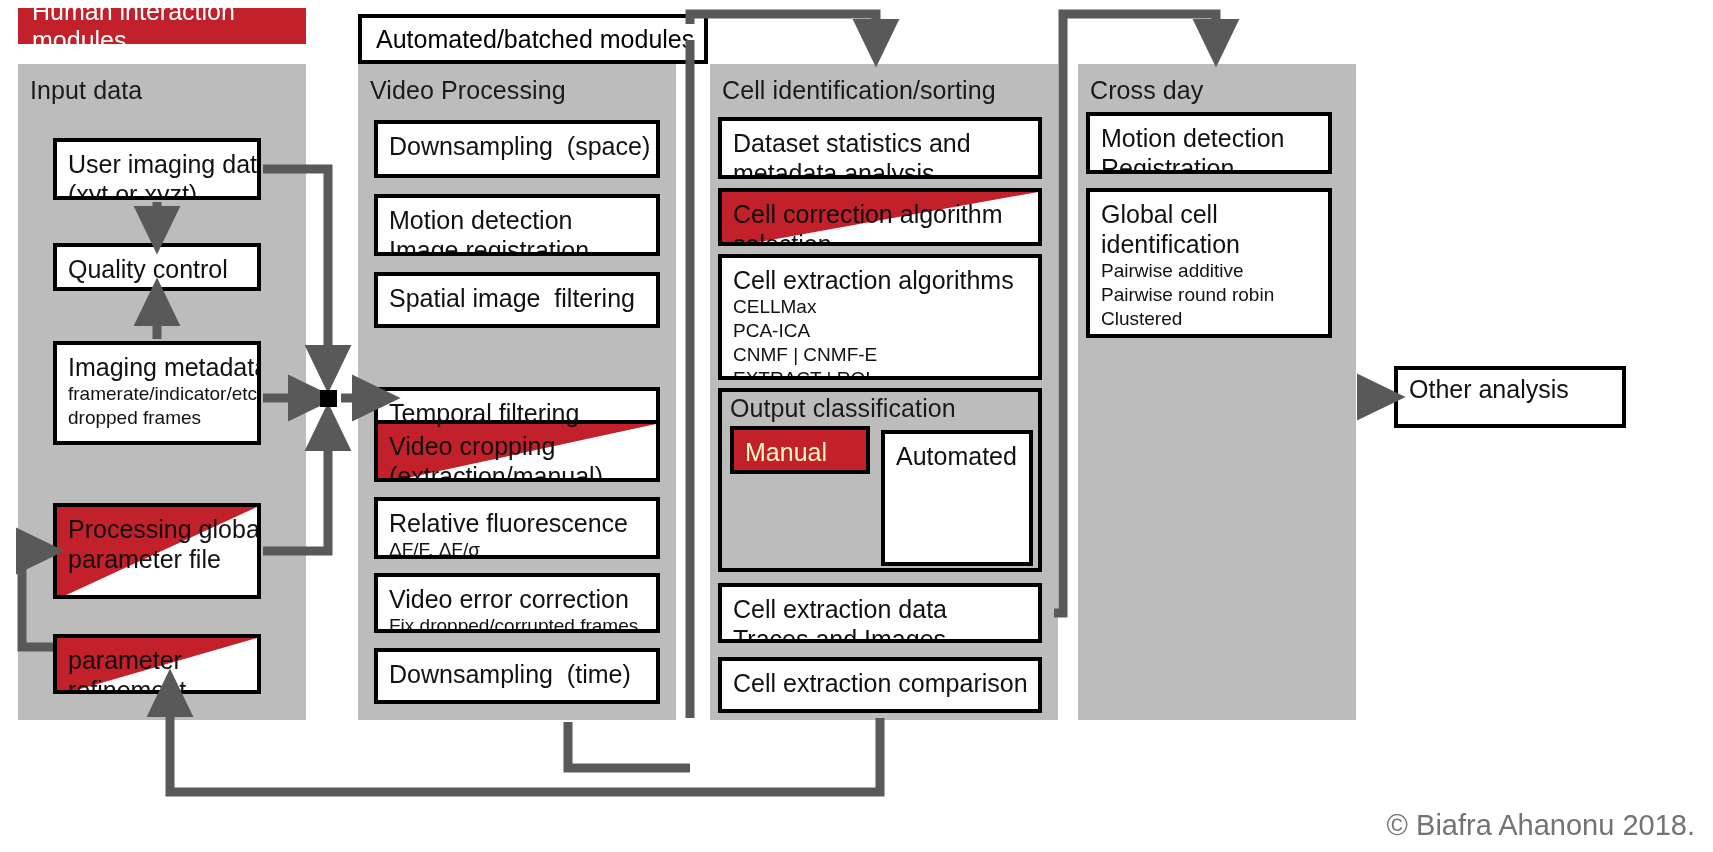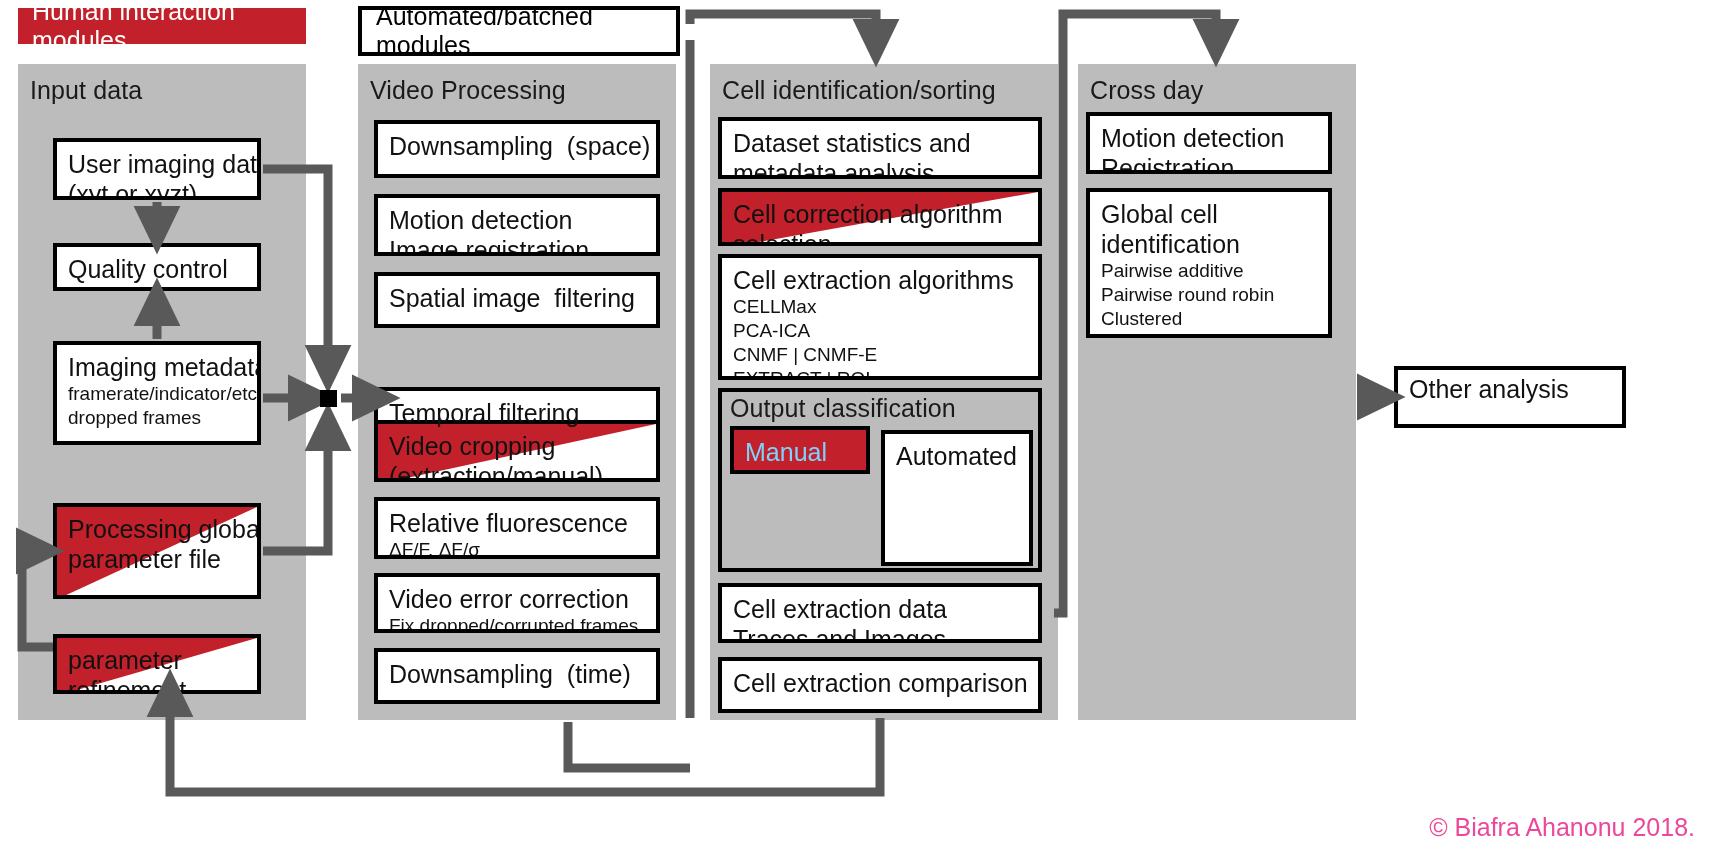--- a/index.html
+++ b/index.html
@@ -14,38 +14,38 @@
   .legend.red{background:#c2202a;color:#fff;}
   .legend.white{background:#fff;color:#000;border:4px solid #000;}
 
   .box{position:absolute;box-sizing:border-box;border:4px solid #000;background:#fff;
        overflow:hidden;}
   .box .inner{position:relative;z-index:2;padding:7px 0 0 11px;}
   .box .tri{position:absolute;inset:0;z-index:1;}
   .box.full-red{background:#c2202a;}
   .t1{font-size:25px;line-height:30px;color:#111;white-space:pre;}
   .t2{font-size:19px;line-height:24px;color:#111;white-space:pre;}
-  .tw{color:#7dd3fc;}
+  .tw{color:#fef9c3;}
 
   .subpanel{position:absolute;box-sizing:border-box;border:4px solid #000;background:#bcbcbc;}
 
   svg.wires{position:absolute;left:0;top:0;width:1713px;height:852px;z-index:5;
             pointer-events:none;}
   .jbox{position:absolute;background:#000;z-index:6;}
-  .credit{position:absolute;font-size:25px;color:#ec4899;}
+  .credit{position:absolute;font-size:29px;color:#737373;}
 </style>
 </head>
 <body>
 
 <div id="stage">
 
   <div class="legend red" style="left:18px;top:8px;width:288px;height:36px;">
     <span>Human interaction modules</span>
   </div>
-  <div class="legend white" style="left:358px;top:6px;width:322px;height:50px;">
+  <div class="legend white" style="left:358px;top:14px;width:350px;height:50px;">
     <span>Automated/batched modules</span>
   </div>
 
   <div class="panel" style="left:18px;top:64px;width:288px;height:656px;"></div>
   <div class="panel" style="left:358px;top:64px;width:318px;height:656px;"></div>
   <div class="panel" style="left:710px;top:64px;width:348px;height:656px;"></div>
   <div class="panel" style="left:1078px;top:64px;width:278px;height:656px;"></div>
 
   <div class="panel-title" style="left:30px;top:76px;">Input data</div>
   <div class="panel-title" style="left:370px;top:76px;">Video Processing</div>

